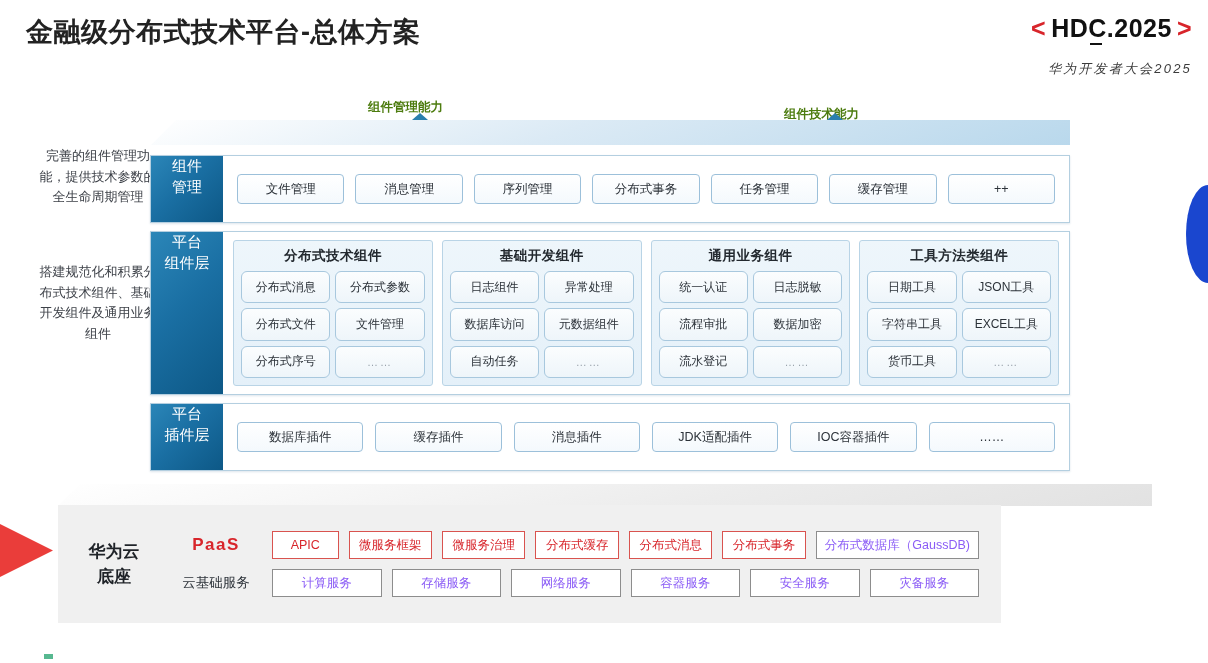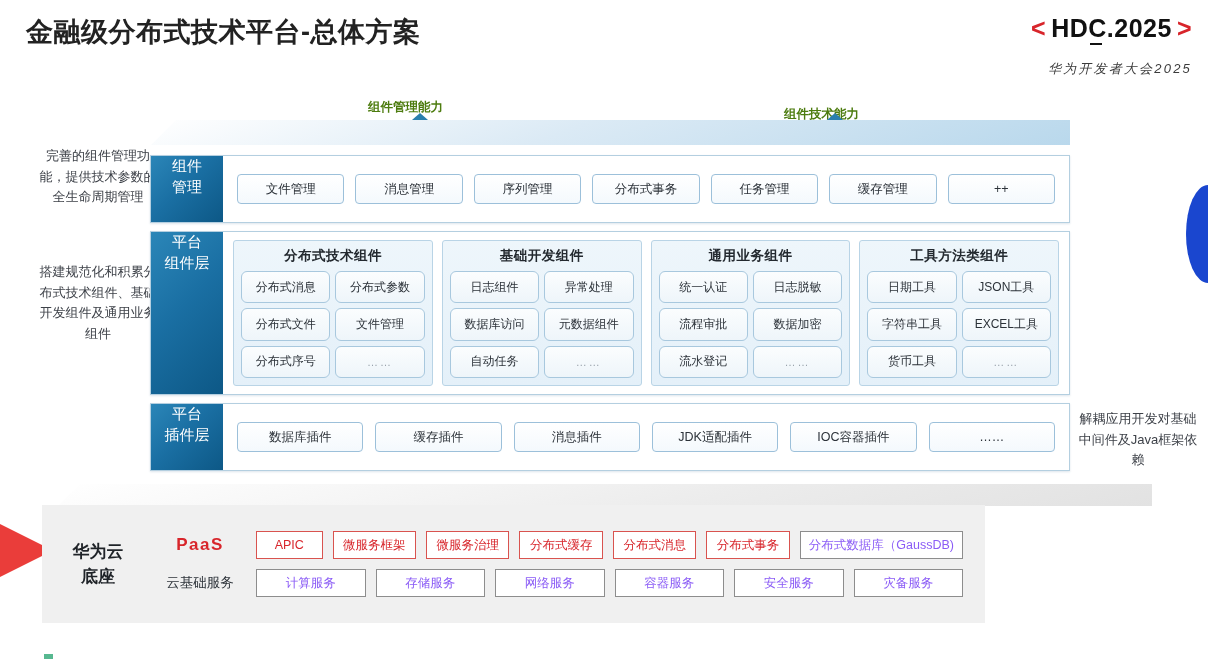--- a/index.html
+++ b/index.html
@@ -146,21 +146,21 @@
     text-align: center; width: 124px;
   }
 
   
   .base-top {
     position: absolute; left: 58px; top: 484px; width: 1094px; height: 22px;
     background: linear-gradient(165deg, #ffffff 0%, #ececec 60%, #e2e2e2 100%);
     clip-path: polygon(22px 0, 100% 0, 100% 100%, 0 100%);
   }
   .base-body {
-    position: absolute; left: 42px; top: 505px; width: 943px; height: 118px;
+    position: absolute; left: 58px; top: 505px; width: 943px; height: 118px;
     background: #f0f0f0;
   }
   .base-inner { position: absolute; inset: 0; display: flex; align-items: center; }
   .base-title {
     width: 112px; flex: 0 0 112px; text-align: center;
     font-size: 17px; font-weight: bold; color: #1f2328; line-height: 1.5;
   }
   .base-rows { flex: 1; display: flex; flex-direction: column; gap: 10px; padding-right: 22px; }
   .base-row { display: flex; align-items: center; gap: 10px; }
   .row-tag {
@@ -209,21 +209,20 @@
   </div>
 
   <div class="arrow-label" style="left:784px; top:99px;margin-top:7px;">组件技术能力</div>
   <div class="arrow-up" style="left:812px; top:113px;">
     <div class="shaft"></div>
       <div class="head"></div>
   </div>
 
   <div class="note" style="left:36px; top:146px;">完善的组件管理功能，提供技术参数的全生命周期管理</div>
   <div class="note" style="left:36px; top:262px;">搭建规范化和积累分布式技术组件、基础开发组件及通用业务组件</div>
-  <div class="note" style="left:1076px; top:409px;">解耦应用开发对基础中间件及Java框架依赖</div>
 
   <div class="bracket" style="left:160px; top:156px; height:70px;"></div>
   <div class="bracket" style="left:160px; top:232px; height:162px;"></div>
   <div class="bracket right" style="left:1062px; top:404px; height:72px;"></div>
 
   <div class="stack-top"></div>
   <div class="stack-body">
 
     <div class="layer" id="layer-mgmt">
       <div class="layer-badge">

